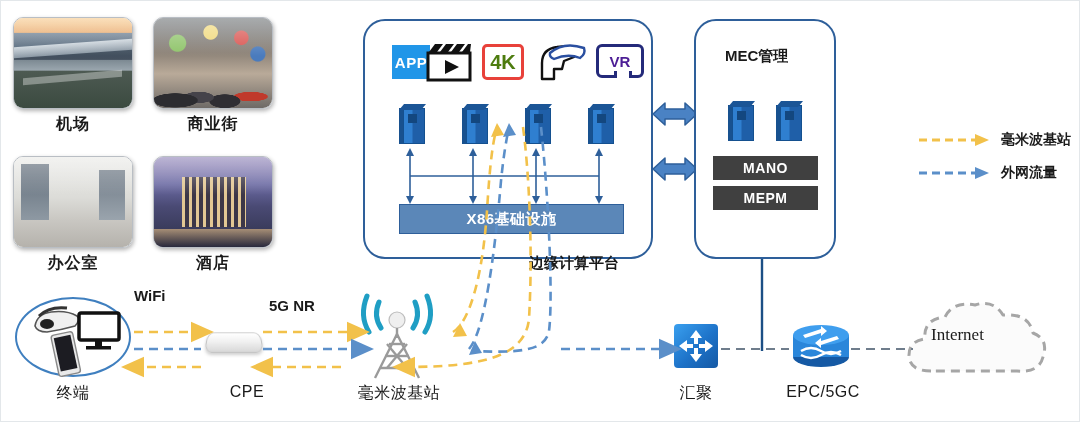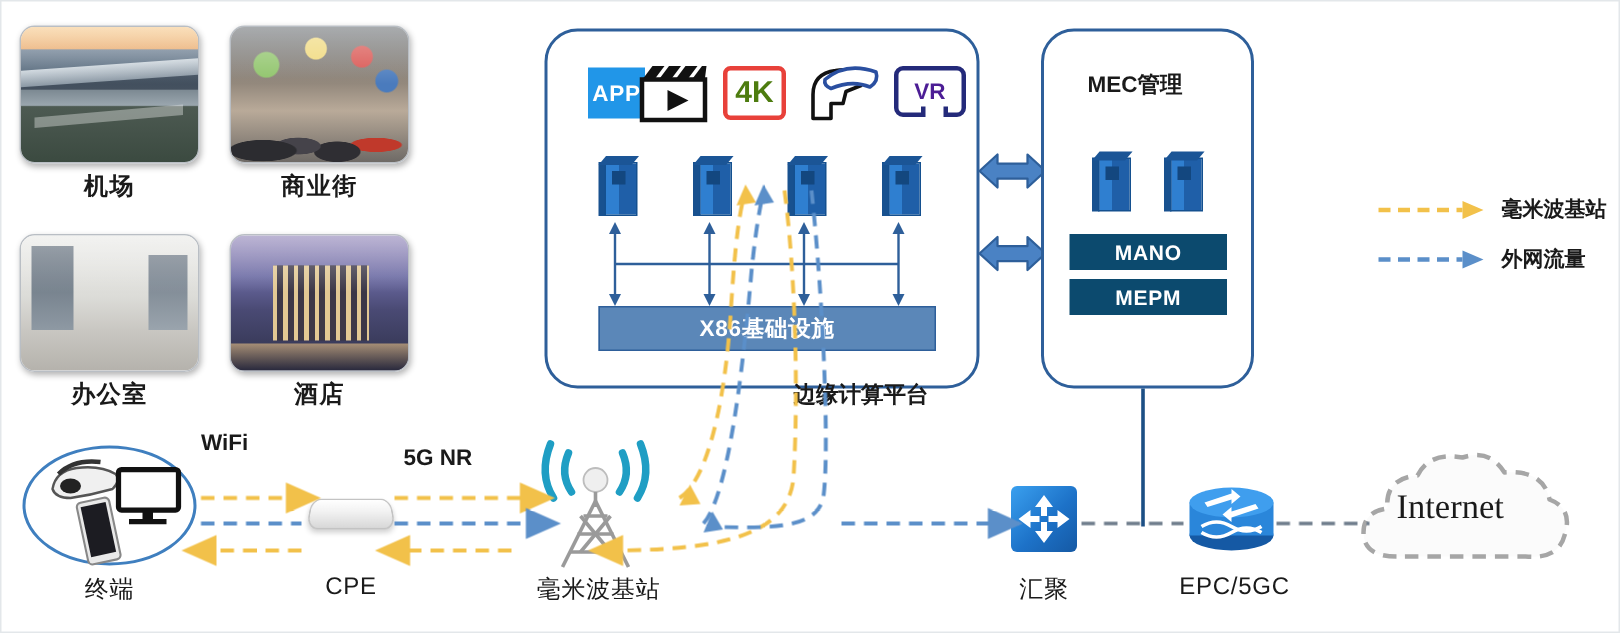--- a/index.html
+++ b/index.html
@@ -185,21 +185,21 @@
     background: #5b87b8;
     border: 1px solid #2e5f9a;
     color:#ffffff;
     font-size: 15px;
     font-weight: bold;
     display:flex; align-items:center; justify-content:center;
     letter-spacing: .5px;
   }
   .mgmt-bar {
     position:absolute;
-    background:#0c4a6e;
+    background:#404040;
     color:#ffffff;
     font-size:14px; font-weight:bold;
     display:flex; align-items:center; justify-content:center;
     letter-spacing:.5px;
   }
 
   
   .node-label {
     position:absolute;
     font-size: 16px;
@@ -243,21 +243,21 @@
     position:absolute; width:44px; height:44px;
     background: linear-gradient(135deg,#3aa0ef 0%,#1d72c8 55%,#1559a4 100%);
     border-radius:4px;
   }
   .internet-cloud {
     position:absolute;
     width: 150px; height: 92px;
   }
   .internet-text {
     position:absolute;
-    font-size: 23px;
+    font-size: 17px;
     color:#1a1a1a;
     font-family:"Liberation Serif", serif;
   }
   svg { display:block; overflow: visible; }
 </style>
 </head>
 <body>
 
 <div id="canvas">
 
@@ -436,21 +436,21 @@
       <rect x="8.5" y="5" width="17" height="34" fill="#1c1c22"></rect>
     </g>
   </svg>
 
   <div class="node-label" style="left:14px; top:382px; width:116px;">终端</div>
 
   <div class="small-label" style="left:133px; top:286px;">WiFi</div>
   <div class="small-label" style="left:268px; top:296px;">5G NR</div>
 
   <div class="cpe" style="left:205px; top:330px;"></div>
-  <div class="node-label" style="left:183px; top:382px; width:100px;">CPE</div>
+  <div class="node-label" style="left:196px; top:382px; width:100px;">CPE</div>
 
   <svg class="abs" style="left:350px; top:293px;" width="96" height="86">
     <g fill="none" stroke="#1f9ec4" stroke-width="5" stroke-linecap="round">
       <path d="M30 34 Q22 22 28 8"></path>
       <path d="M18 38 Q8 22 16 2"></path>
       <path d="M62 34 Q70 22 64 8"></path>
       <path d="M74 38 Q84 22 76 2"></path>
     </g>
     <circle cx="46" cy="26" r="8" fill="#efefef" stroke="#bdbdbd" stroke-width="1.2"></circle>
     <g stroke="#9a9a9a" stroke-width="2.4" fill="none">

